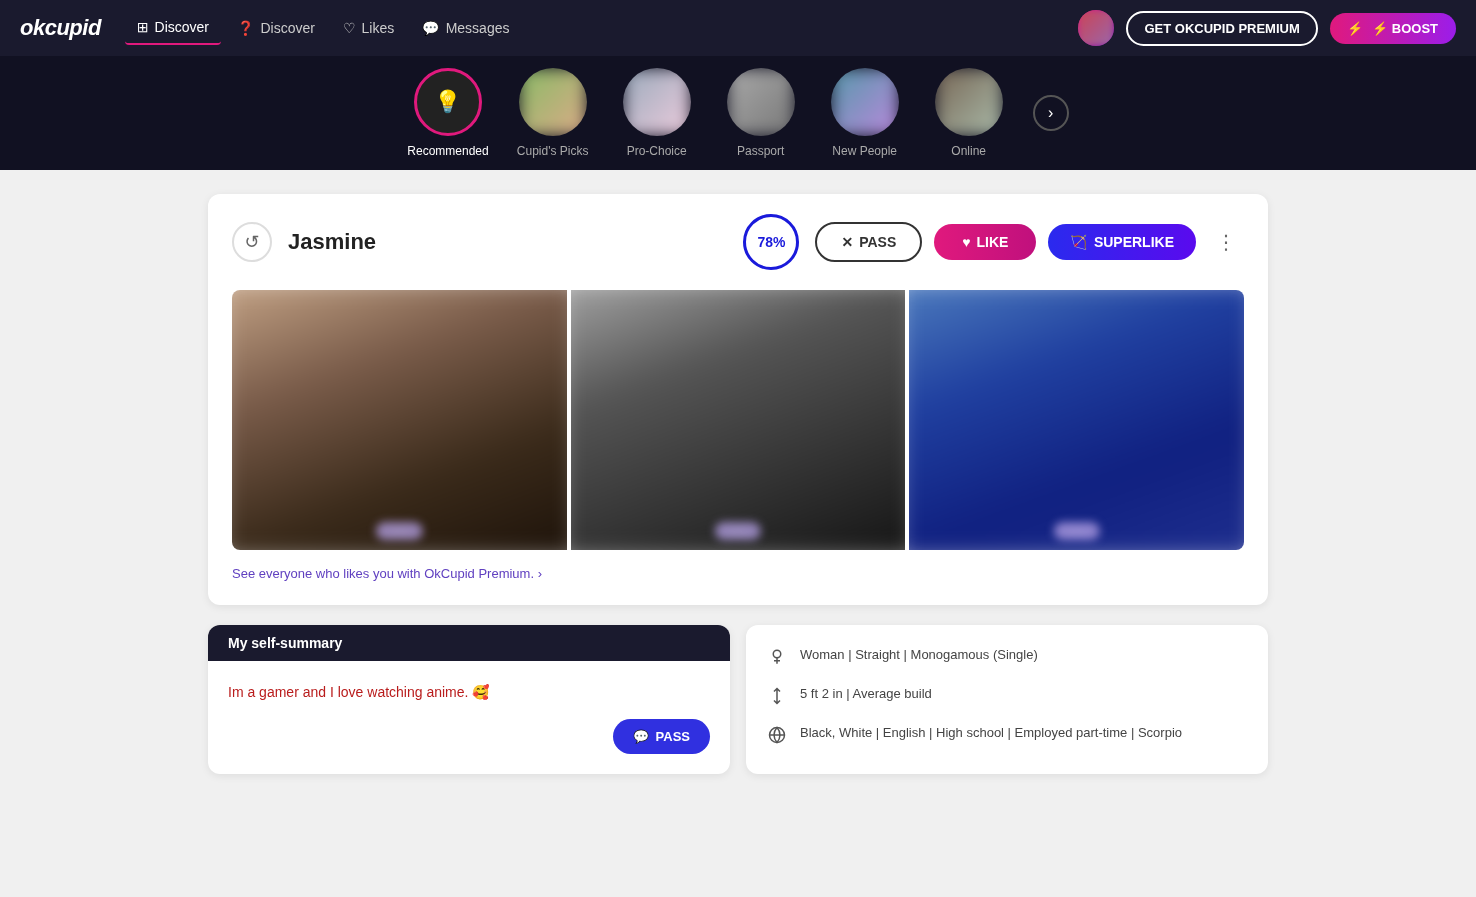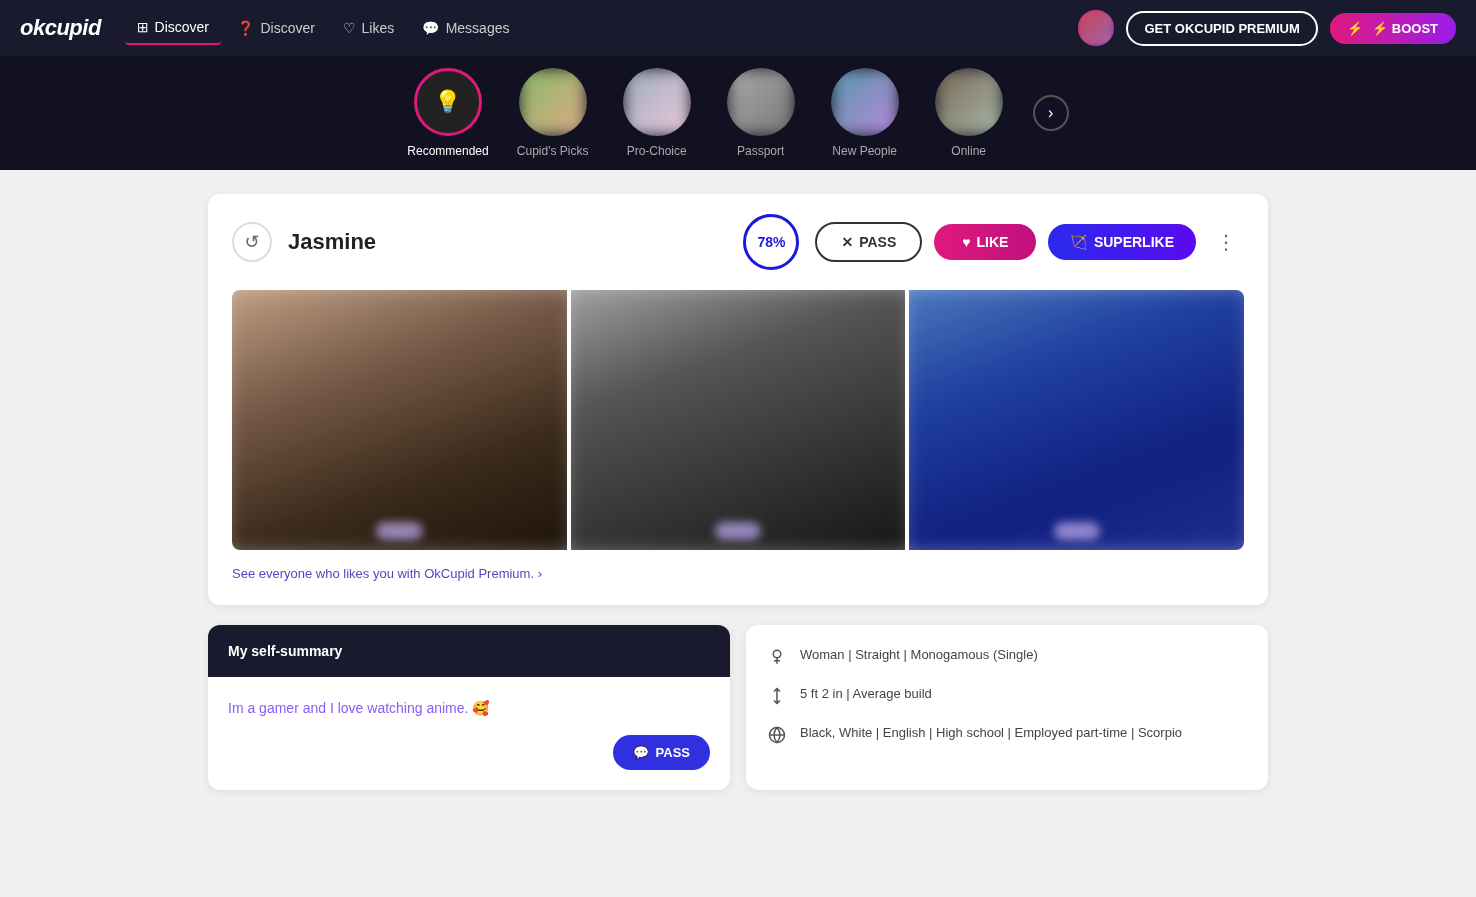--- a/index.html
+++ b/index.html
@@ -329,27 +329,27 @@
       background: white;
       border-radius: 12px;
       overflow: hidden;
       box-shadow: 0 2px 8px rgba(0,0,0,0.08);
     }
     .section-header {
       background: #1a1a2e;
       color: white;
       font-size: 14px;
       font-weight: 700;
-      padding: 18px 20px;
+      padding: 10px 20px;
     }
     .section-body {
       padding: 20px;
     }
     .self-summary-text {
-      color: #8b5cf6;
+      color: #b91c1c;
       font-size: 14px;
       line-height: 1.6;
     }
     .self-summary-text p + p { margin-top: 12px; }
     .intro-btn-wrap {
       display: flex;
       justify-content: flex-end;
       margin-top: 16px;
     }
     .btn-intro {

